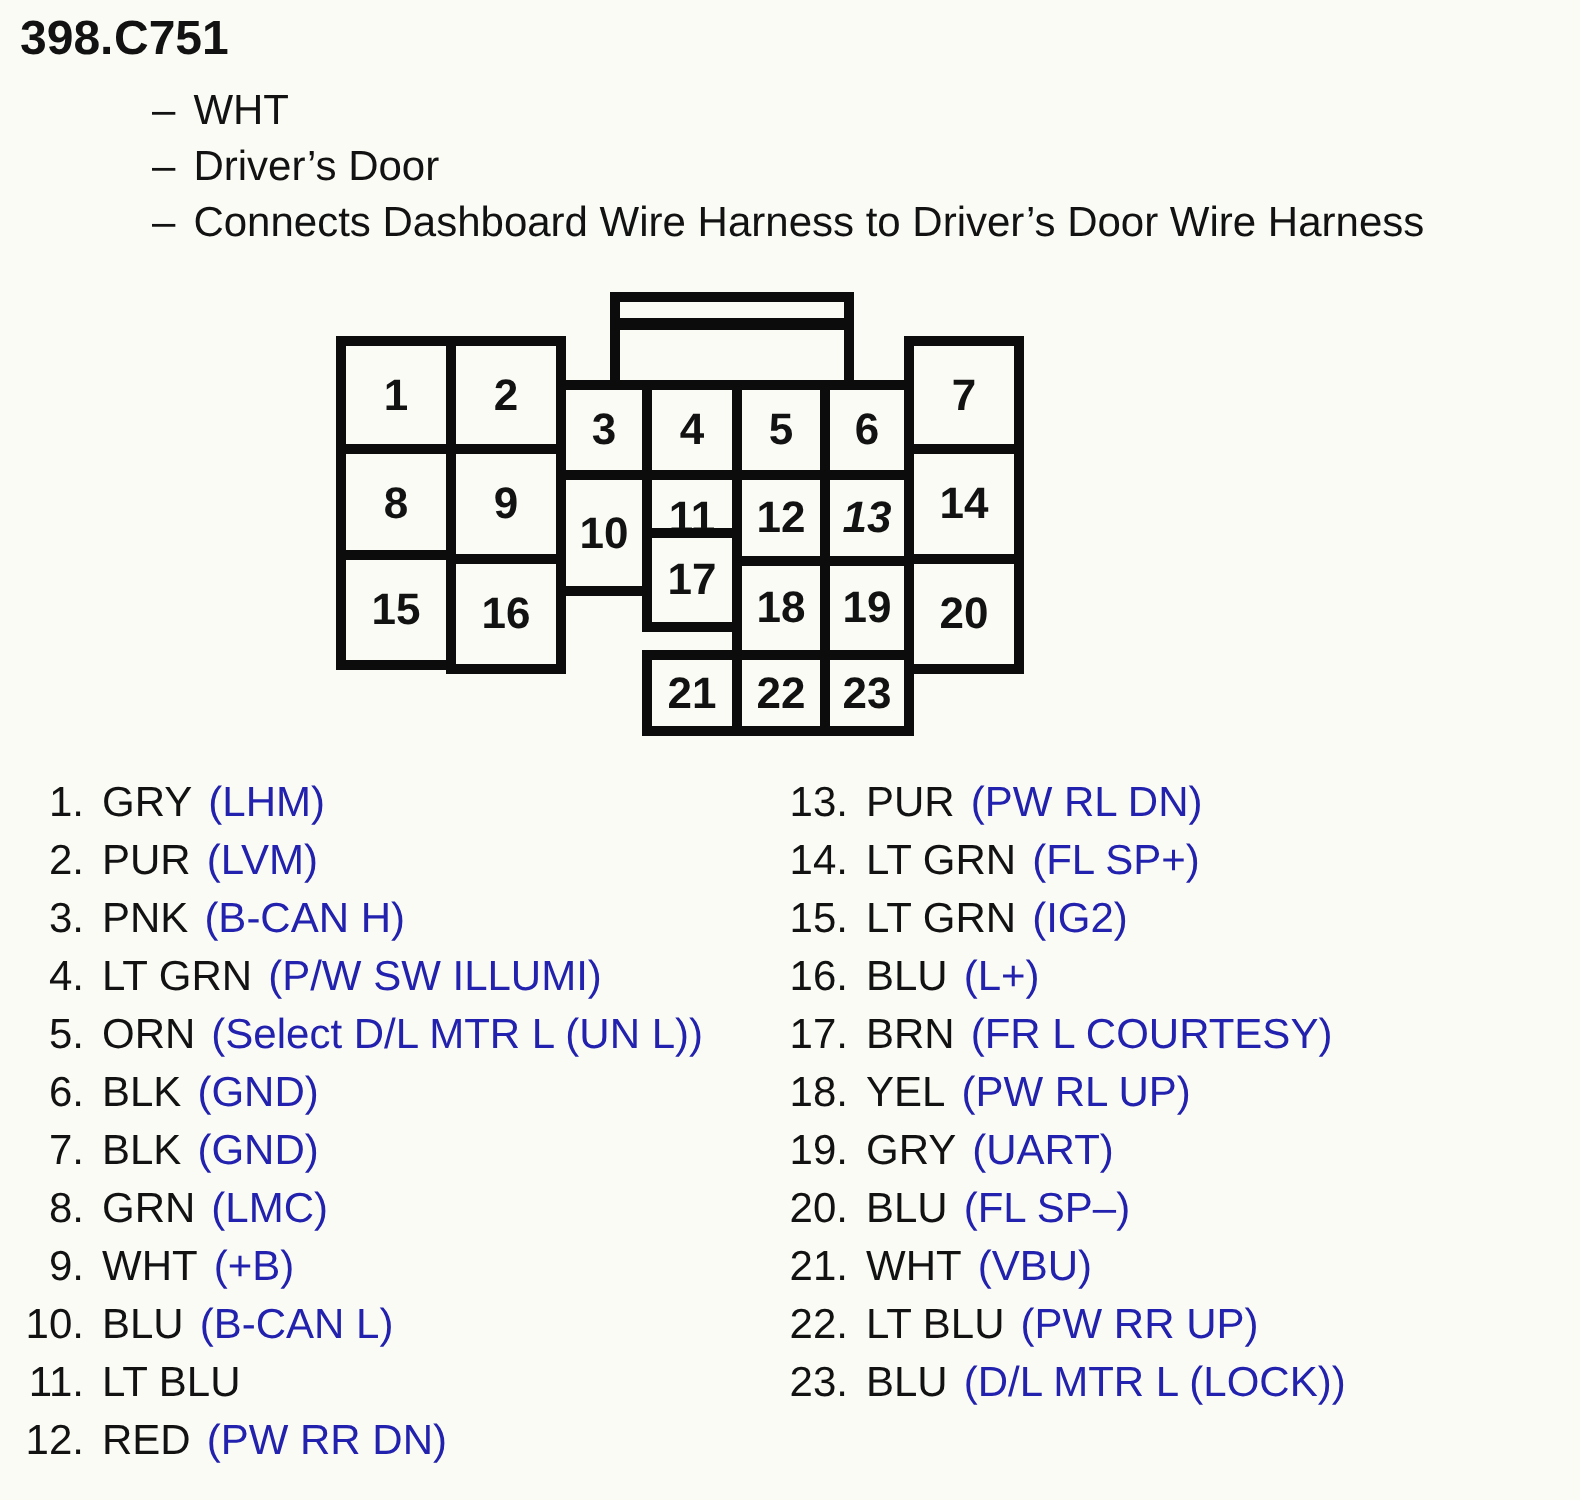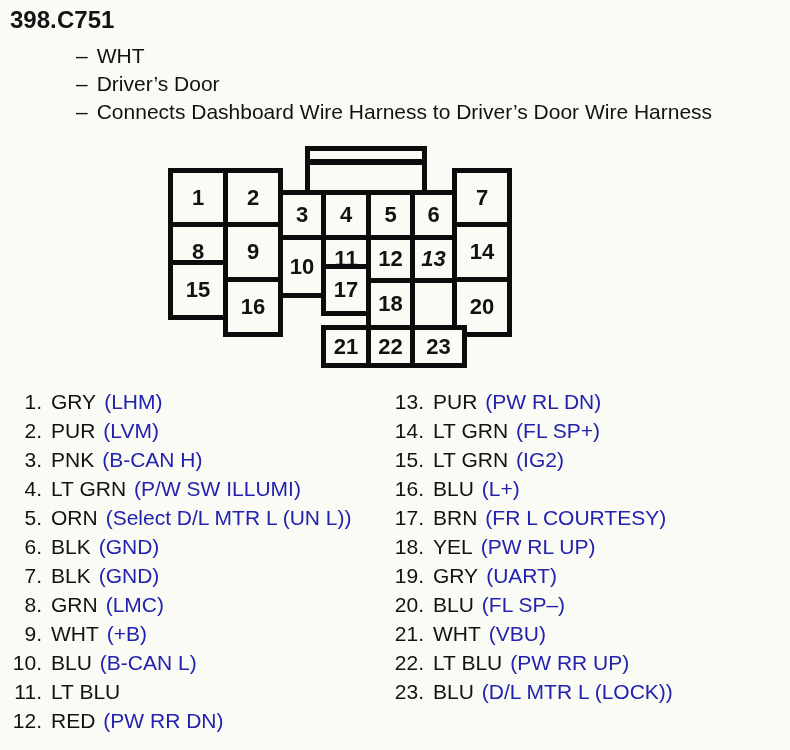--- a/index.html
+++ b/index.html
@@ -31,37 +31,37 @@
     position:absolute; box-sizing:border-box;
     border:5px solid #0c0c0c; background:#fbfbf6;
     display:flex; align-items:center; justify-content:center;
     font-size:22px; font-weight:bold;
   }
   
   .cc1  { left:168px; top:168px; width:60px; height:59px; }
   .cc2  { left:223px; top:168px; width:60px; height:59px; }
   .cc8  { left:168px; top:222px; width:60px; height:60px; }
   .cc9  { left:223px; top:222px; width:60px; height:60px; }
-  .cc15 { left:168px; top:260px; width:60px; height:60px; }
+  .cc15 { left:168px; top:275px; width:60px; height:60px; }
   .cc16 { left:223px; top:277px; width:60px; height:60px; }
   
   .cc3  { left:278px; top:190px; width:48px; height:50px; }
   .cc4  { left:321px; top:190px; width:50px; height:50px; }
   .cc5  { left:366px; top:190px; width:49px; height:50px; }
   .cc6  { left:410px; top:190px; width:47px; height:50px; }
   .cc10 { left:278px; top:235px; width:48px; height:63px; }
   .cc11 { left:321px; top:235px; width:50px; height:48px; }
   .cc12 { left:366px; top:235px; width:49px; height:48px; }
   .cc13 { left:410px; top:235px; width:47px; height:48px;font-style:italic; }
   .cc17 { left:321px; top:264px; width:50px; height:52px; }
   .cc18 { left:366px; top:278px; width:49px; height:52px; }
   .cc19 { left:410px; top:278px; width:47px; height:52px; }
   .cc21 { left:321px; top:325px; width:50px; height:43px; }
   .cc22 { left:366px; top:325px; width:49px; height:43px; }
-  .cc23 { left:410px; top:325px; width:57px; height:43px; }
+  .cc23 { left:410px; top:325px; width:47px; height:43px; }
   
   .cc7  { left:452px; top:168px; width:60px; height:59px; }
   .cc14 { left:452px; top:222px; width:60px; height:60px; }
   .cc20 { left:452px; top:277px; width:60px; height:60px; }
 
   
   .pins-left  { position:absolute; left:12px;  top:387px; }
   .pins-right { position:absolute; left:388px; top:387px; }
   .pin-row  { display:flex; height:29px; line-height:29px; font-size:21px; white-space:pre; }
   .pin-num  { text-align:right; margin-right:9px; }
@@ -109,20 +109,21 @@
       <div class="cell cc9">9</div>
       <div class="cell cc10">10</div>
       <div class="cell cc11">11</div>
       <div class="cell cc12">12</div>
       <div class="cell cc13">13</div>
       <div class="cell cc14">14</div>
       <div class="cell cc15">15</div>
       <div class="cell cc16">16</div>
       <div class="cell cc17">17</div>
       <div class="cell cc18">18</div>
+      <div class="cell cc19">19</div>
       <div class="cell cc20">20</div>
       <div class="cell cc21">21</div>
       <div class="cell cc22">22</div>
       <div class="cell cc23">23</div>
     </div>
 
   <div class="pins-left" id="pins-left">
       <div class="pin-row"><span class="pin-num">1.</span><span class="pin-color">GRY</span><span class="pin-signal">(LHM)</span></div>
       <div class="pin-row"><span class="pin-num">2.</span><span class="pin-color">PUR</span><span class="pin-signal">(LVM)</span></div>
       <div class="pin-row"><span class="pin-num">3.</span><span class="pin-color">PNK</span><span class="pin-signal">(B-CAN H)</span></div>

